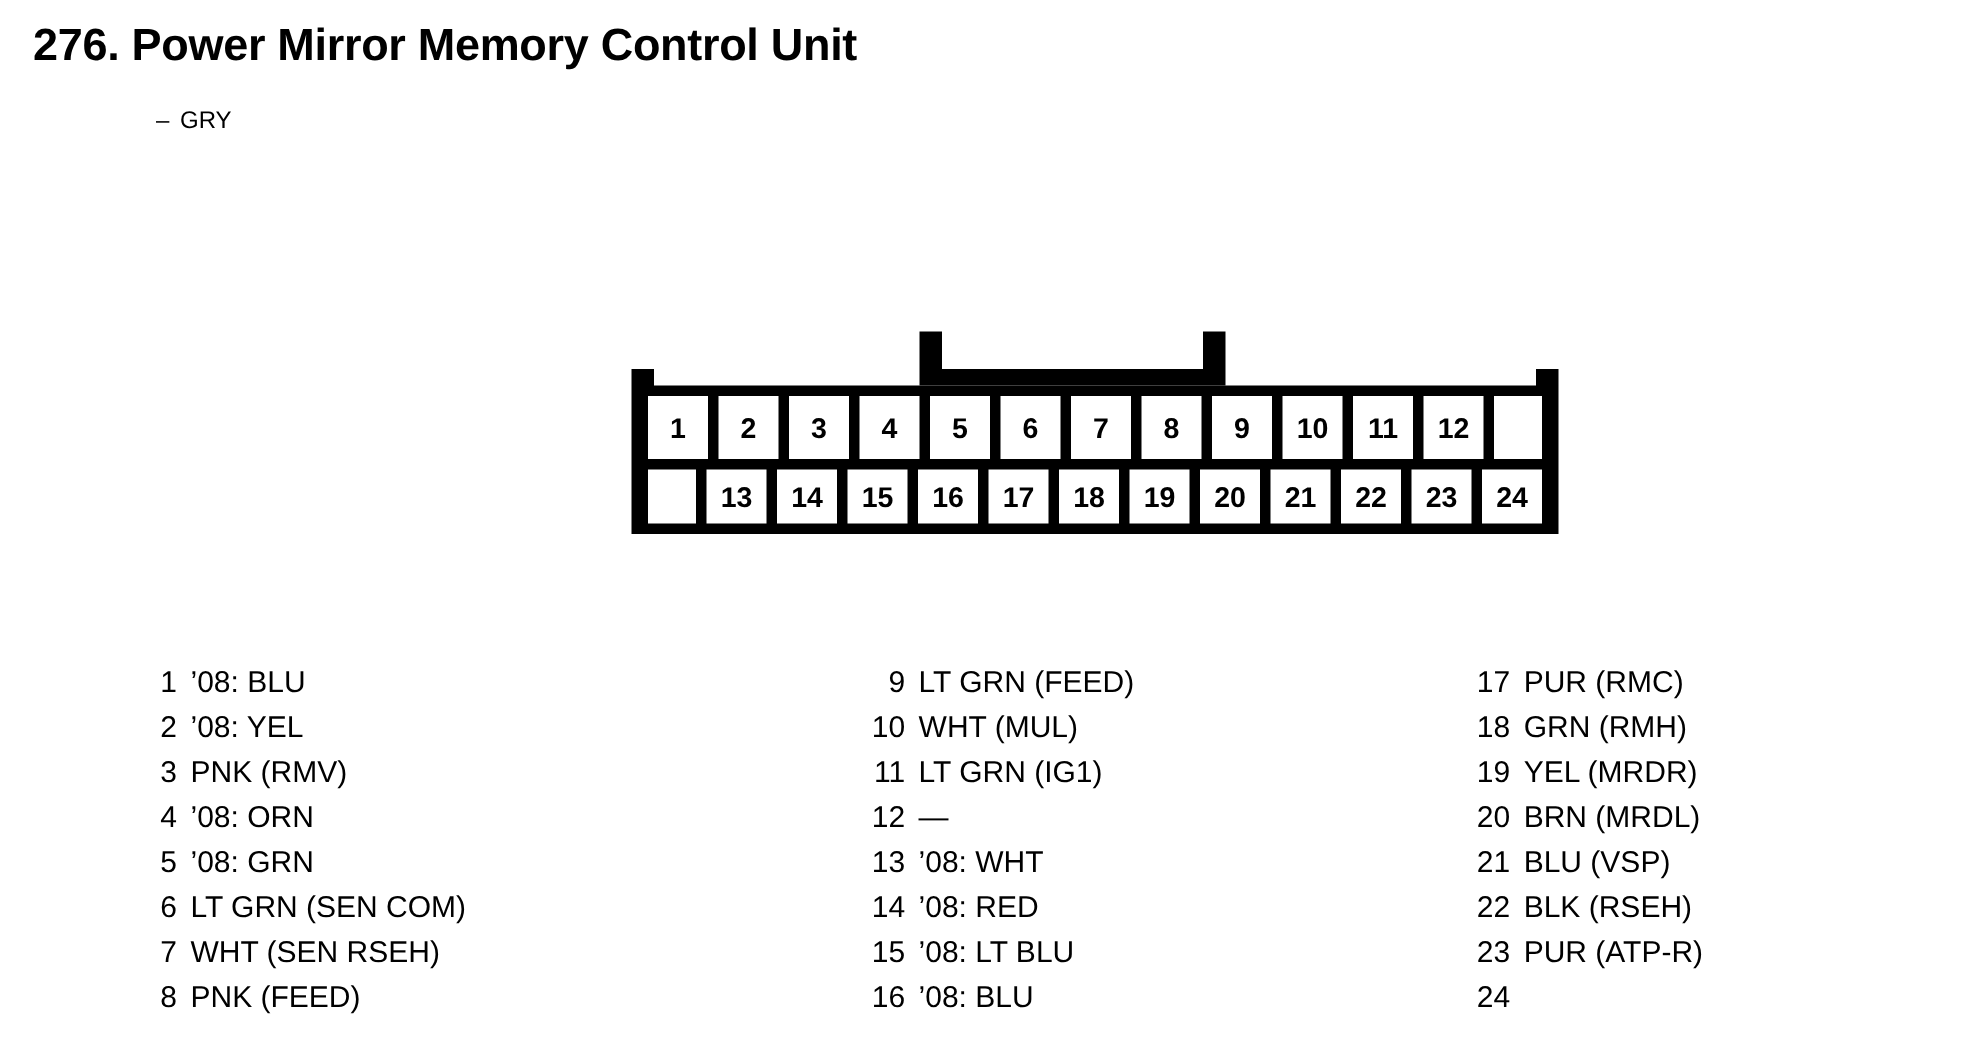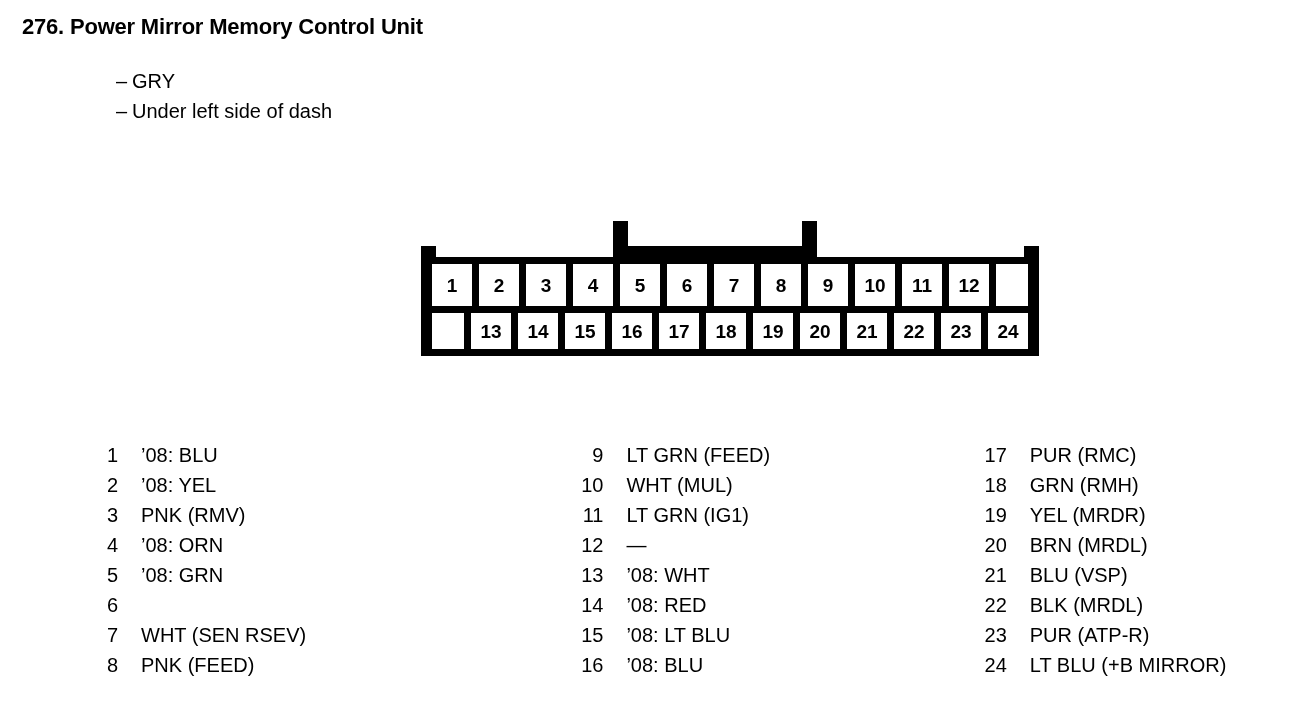--- a/index.html
+++ b/index.html
@@ -15,31 +15,31 @@
     font-family: "Liberation Sans", sans-serif;
     color: #000000;
     overflow: hidden;
   }
 
   
   .page-title {
     position: absolute;
     left: 22px;
     top: 14px;
-    font-size: 22px;
+    font-size: 30px;
     font-weight: bold;
     letter-spacing: -0.2px;
     white-space: nowrap;
   }
 
   .notes {
     position: absolute;
-    left: 116px;
+    left: 104px;
     top: 66px;
-    font-size: 20px;
+    font-size: 16px;
     line-height: 30px;
   }
   .note-line {
     white-space: nowrap;
   }
   .note-dash {
     display: inline-block;
     width: 16px;
   }
 
@@ -83,35 +83,32 @@
     height: 30px;
     font-size: 20px;
     white-space: nowrap;
   }
   .legend-pin {
     width: 30px;
     text-align: right;
     flex: 0 0 auto;
   }
   .legend-label {
-    margin-left: 23px;
+    margin-left: 9px;
     flex: 0 0 auto;
   }
 </style>
 </head>
 <body>
 
 <div class="page-title">276. Power Mirror Memory Control Unit</div>
 
 <div class="notes">
   <div class="note-line">
     <span class="note-dash">–</span><span>GRY</span>
-  </div>
-  <div class="note-line">
-    <span class="note-dash">–</span><span>Under left side of dash</span>
   </div>
 </div>
 
 <div class="connector-wrap">
   <svg width="640" height="165" viewBox="0 0 640 165">
     <g>
 
       <path d="M 203 11 L 218 11 L 218 36 L 392 36 L 392 11 L 407 11 L 407 47 L 203 47 Z" fill="#000000"></path>
 
       <path d="M 11 36 L 26 36 L 26 47 L 614 47 L 614 36 L 629 36 L 629 146 L 11 146 Z" fill="#000000"></path>
@@ -199,24 +196,25 @@
     <div class="legend-row">
       <span class="legend-pin">4</span>
       <span class="legend-label">’08: ORN</span>
     </div>
     <div class="legend-row">
       <span class="legend-pin">5</span>
       <span class="legend-label">’08: GRN</span>
     </div>
     <div class="legend-row">
       <span class="legend-pin">6</span>
+      <span class="legend-label">LT GRN (SEN COM)</span>
     </div>
     <div class="legend-row">
       <span class="legend-pin">7</span>
-      <span class="legend-label">WHT (SEN RSEV)</span>
+      <span class="legend-label">WHT (SEN RSEH)</span>
     </div>
     <div class="legend-row">
       <span class="legend-pin">8</span>
       <span class="legend-label">PNK (FEED)</span>
     </div>
   </div>
 
   <div class="legend-col legend-col-2">
     <div class="legend-row">
       <span class="legend-pin">9</span>
@@ -268,25 +266,24 @@
     <div class="legend-row">
       <span class="legend-pin">20</span>
       <span class="legend-label">BRN (MRDL)</span>
     </div>
     <div class="legend-row">
       <span class="legend-pin">21</span>
       <span class="legend-label">BLU (VSP)</span>
     </div>
     <div class="legend-row">
       <span class="legend-pin">22</span>
-      <span class="legend-label">BLK (MRDL)</span>
+      <span class="legend-label">BLK (RSEH)</span>
     </div>
     <div class="legend-row">
       <span class="legend-pin">23</span>
       <span class="legend-label">PUR (ATP-R)</span>
     </div>
     <div class="legend-row">
       <span class="legend-pin">24</span>
-      <span class="legend-label">LT BLU (+B MIRROR)</span>
     </div>
   </div>
 
 </div>
 
 </body></html>

